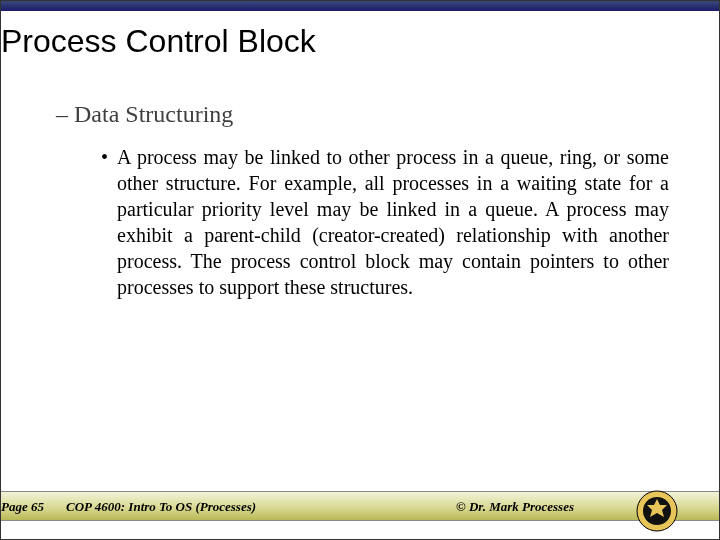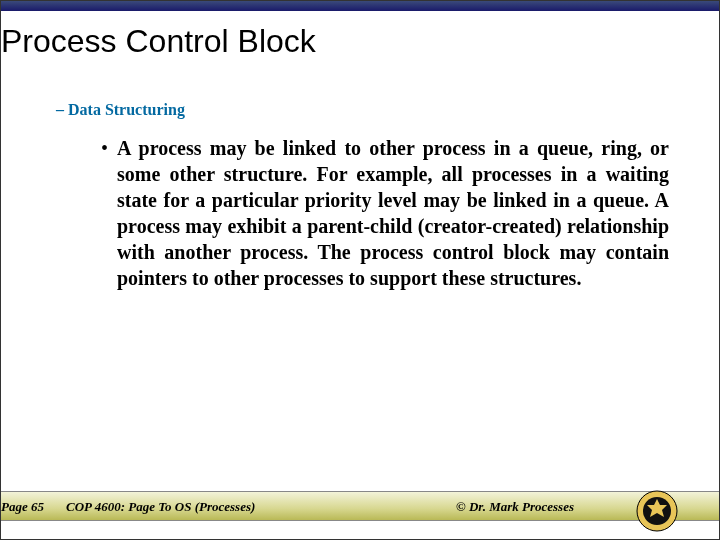--- a/index.html
+++ b/index.html
@@ -31,44 +31,42 @@
     top: 100px;
     left: 30px;
     right: 30px;
   }
   .level1 {
     font-size: 26px;
     color: #000;
     margin-bottom: 20px;
   }
   .level2 {
-    font-size: 16px;
-    color: #0369a1;
+    font-size: 24px;
+    color: #404040;
     margin-left: 25px;
     margin-bottom: 16px;
-    font-weight: bold;
   }
   .level3-row {
     margin-left: 70px;
     margin-right: 20px;
     display: flex;
   }
   .level3-bullet {
     font-size: 20px;
     color: #000;
     width: 16px;
     flex-shrink: 0;
     line-height: 1.3;
   }
   .level3-body {
     font-size: 20px;
     color: #000;
     text-align: justify;
     line-height: 1.3;
-    font-weight: bold;
   }
   .footer-band {
     position: absolute;
     left: 0; right: 0;
     bottom: 18px;
     height: 30px;
     background: linear-gradient(180deg, #f3f3d9 0%, #d7d78f 60%, #b9b956 100%);
     border-top: 1px solid #888;
     border-bottom: 1px solid #888;
   }
@@ -104,21 +102,21 @@
     <span>–</span>
     <span>Data Structuring</span>
   </div>
   <div class="level3-row">
     <div class="level3-bullet">•</div>
     <div class="level3-body">A process may be linked to other process in a queue, ring, or some other structure. For example, all processes in a waiting state for a particular priority level may be linked in a queue. A process may exhibit a parent-child (creator-created) relationship with another process. The process control block may contain pointers to other processes to support these structures.</div>
   </div>
 </div>
 
 <div class="footer-band"></div>
-<div class="footer-text footer-left">COP 4600: Page To OS  (Processes)</div>
+<div class="footer-text footer-left">COP 4600: Intro To OS  (Processes)</div>
 <div class="footer-text footer-center">Page 65</div>
 <div class="footer-text footer-right">© Dr. Mark Processes</div>
 
 <svg class="logo" viewBox="0 0 44 44">
   <circle cx="22" cy="22" r="20" fill="#e8c558" stroke="#000" stroke-width="1"></circle>
   <circle cx="22" cy="22" r="14" fill="#111"></circle>
   <path d="M22 10 L25 16 L32 16 L27 21 L29 28 L22 24 L15 28 L17 21 L12 16 L19 16 Z" fill="#e8c558"></path>
 </svg>
 
 </body></html>

